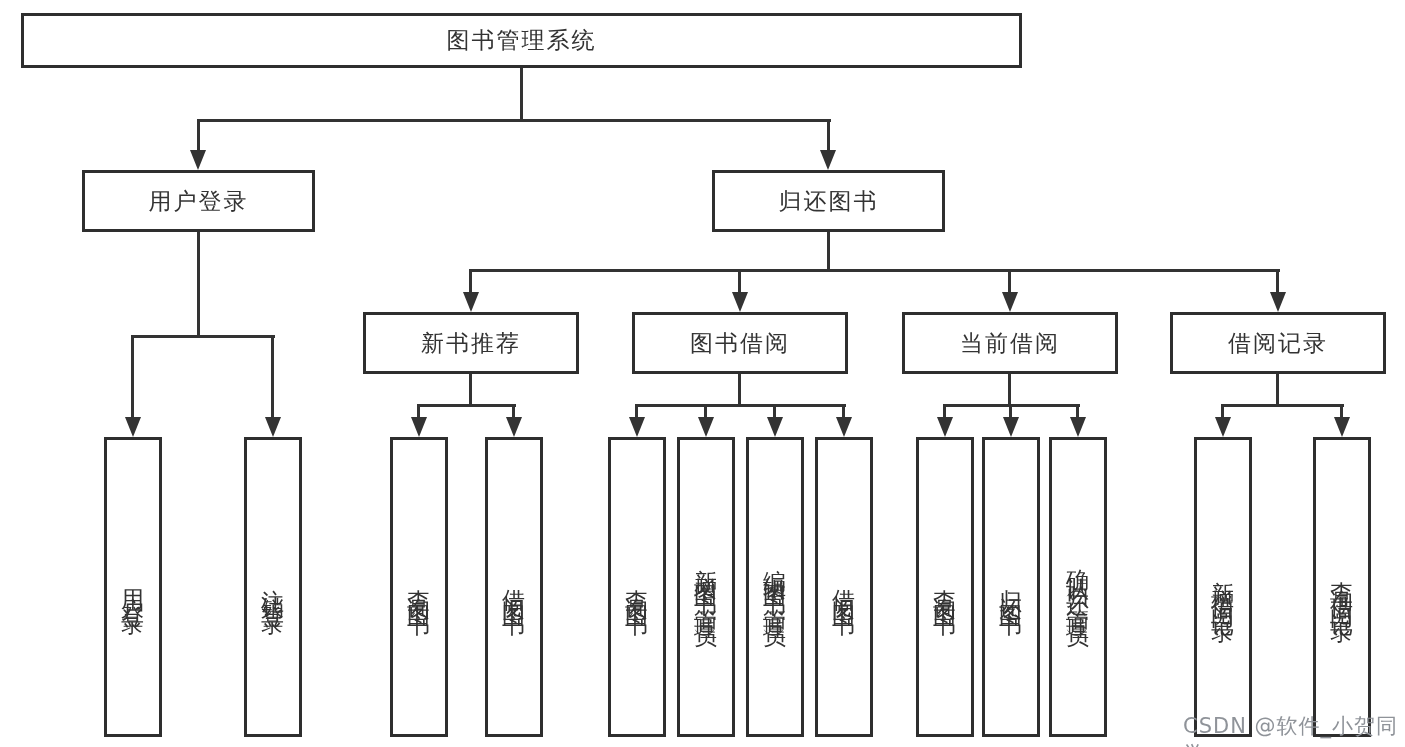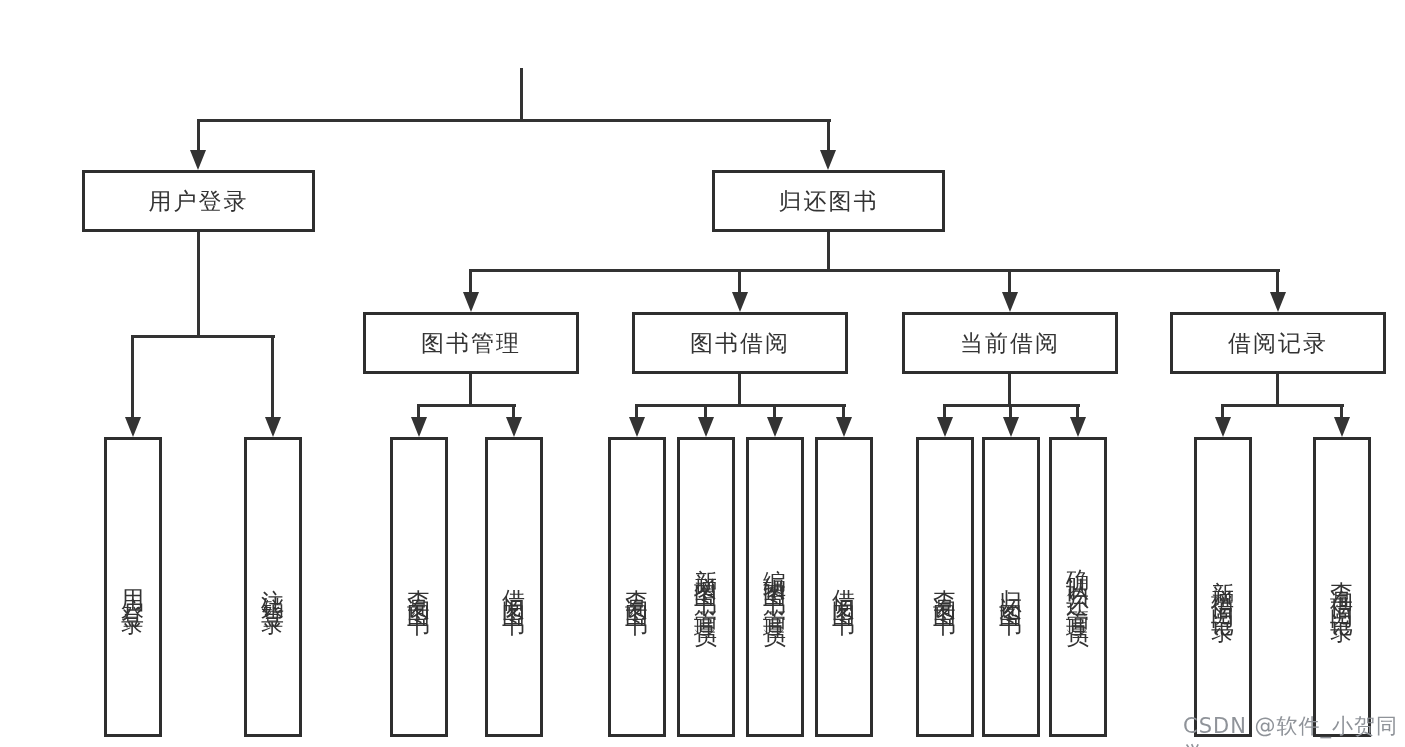--- a/index.html
+++ b/index.html
@@ -33,20 +33,21 @@
   .watermark {
     position:absolute; left:1183px; top:712px;
     font-size:21px; letter-spacing:1px; color:#8f9399;
   }
 </style>
 </head>
 <body>
 
 <div class="canvas">
 
+  <div class="box" style="left:21px; top:13px; width:1001px; height:55px;">图书管理系统</div>
 
   <div class="vl" style="left:520px; top:68px; height:54px;"></div>
   <div class="hl" style="left:197px; top:119px; width:634px;"></div>
   <div class="vl" style="left:197px; top:119px; height:35px;"></div>
   <div class="ah" style="left:190px; top:150px;"></div>
   <div class="vl" style="left:827px; top:119px; height:35px;"></div>
   <div class="ah" style="left:820px; top:150px;"></div>
 
   <div class="box" style="left:82px; top:170px; width:233px; height:62px;">用户登录</div>
   <div class="box" style="left:712px; top:170px; width:233px; height:62px;">归还图书</div>
@@ -62,21 +63,21 @@
   <div class="hl" style="left:469px; top:269px; width:811px;"></div>
   <div class="vl" style="left:469px; top:269px; height:27px;"></div>
   <div class="ah" style="left:463px; top:292px;"></div>
   <div class="vl" style="left:738px; top:269px; height:27px;"></div>
   <div class="ah" style="left:732px; top:292px;"></div>
   <div class="vl" style="left:1008px; top:269px; height:27px;"></div>
   <div class="ah" style="left:1002px; top:292px;"></div>
   <div class="vl" style="left:1276px; top:269px; height:27px;"></div>
   <div class="ah" style="left:1270px; top:292px;"></div>
 
-  <div class="box" style="left:363px; top:312px; width:216px; height:62px;">图书管理</div>
+  <div class="box" style="left:363px; top:312px; width:216px; height:62px;">新书推荐</div>
   <div class="box" style="left:902px; top:312px; width:216px; height:62px;">当前借阅</div>
   <div class="box" style="left:632px; top:312px; width:216px; height:62px;">图书借阅</div>
   <div class="box" style="left:1170px; top:312px; width:216px; height:62px;">借阅记录</div>
 
   <div class="vl" style="left:469px; top:374px; height:33px;"></div>
   <div class="hl" style="left:417px; top:404px; width:99px;"></div>
   <div class="vl" style="left:417px; top:404px; height:18px;"></div>
   <div class="ah" style="left:411px; top:417px;"></div>
   <div class="vl" style="left:512px; top:404px; height:18px;"></div>
   <div class="ah" style="left:506px; top:417px;"></div>

